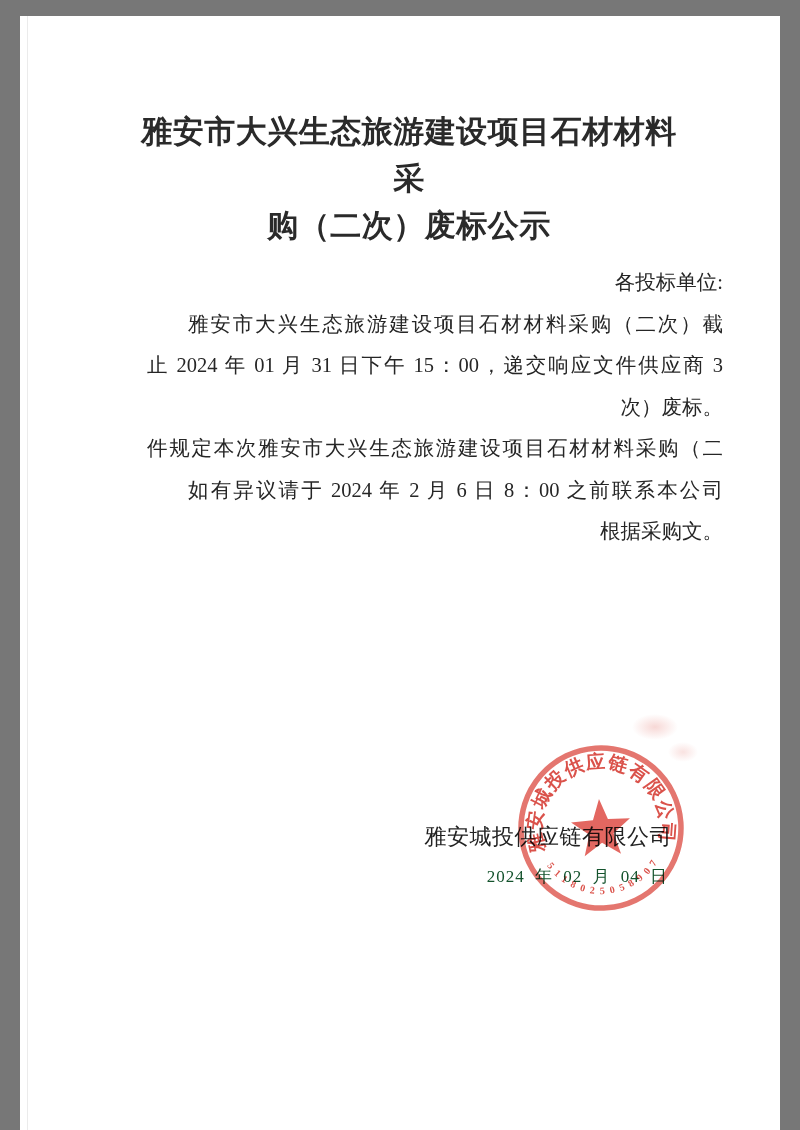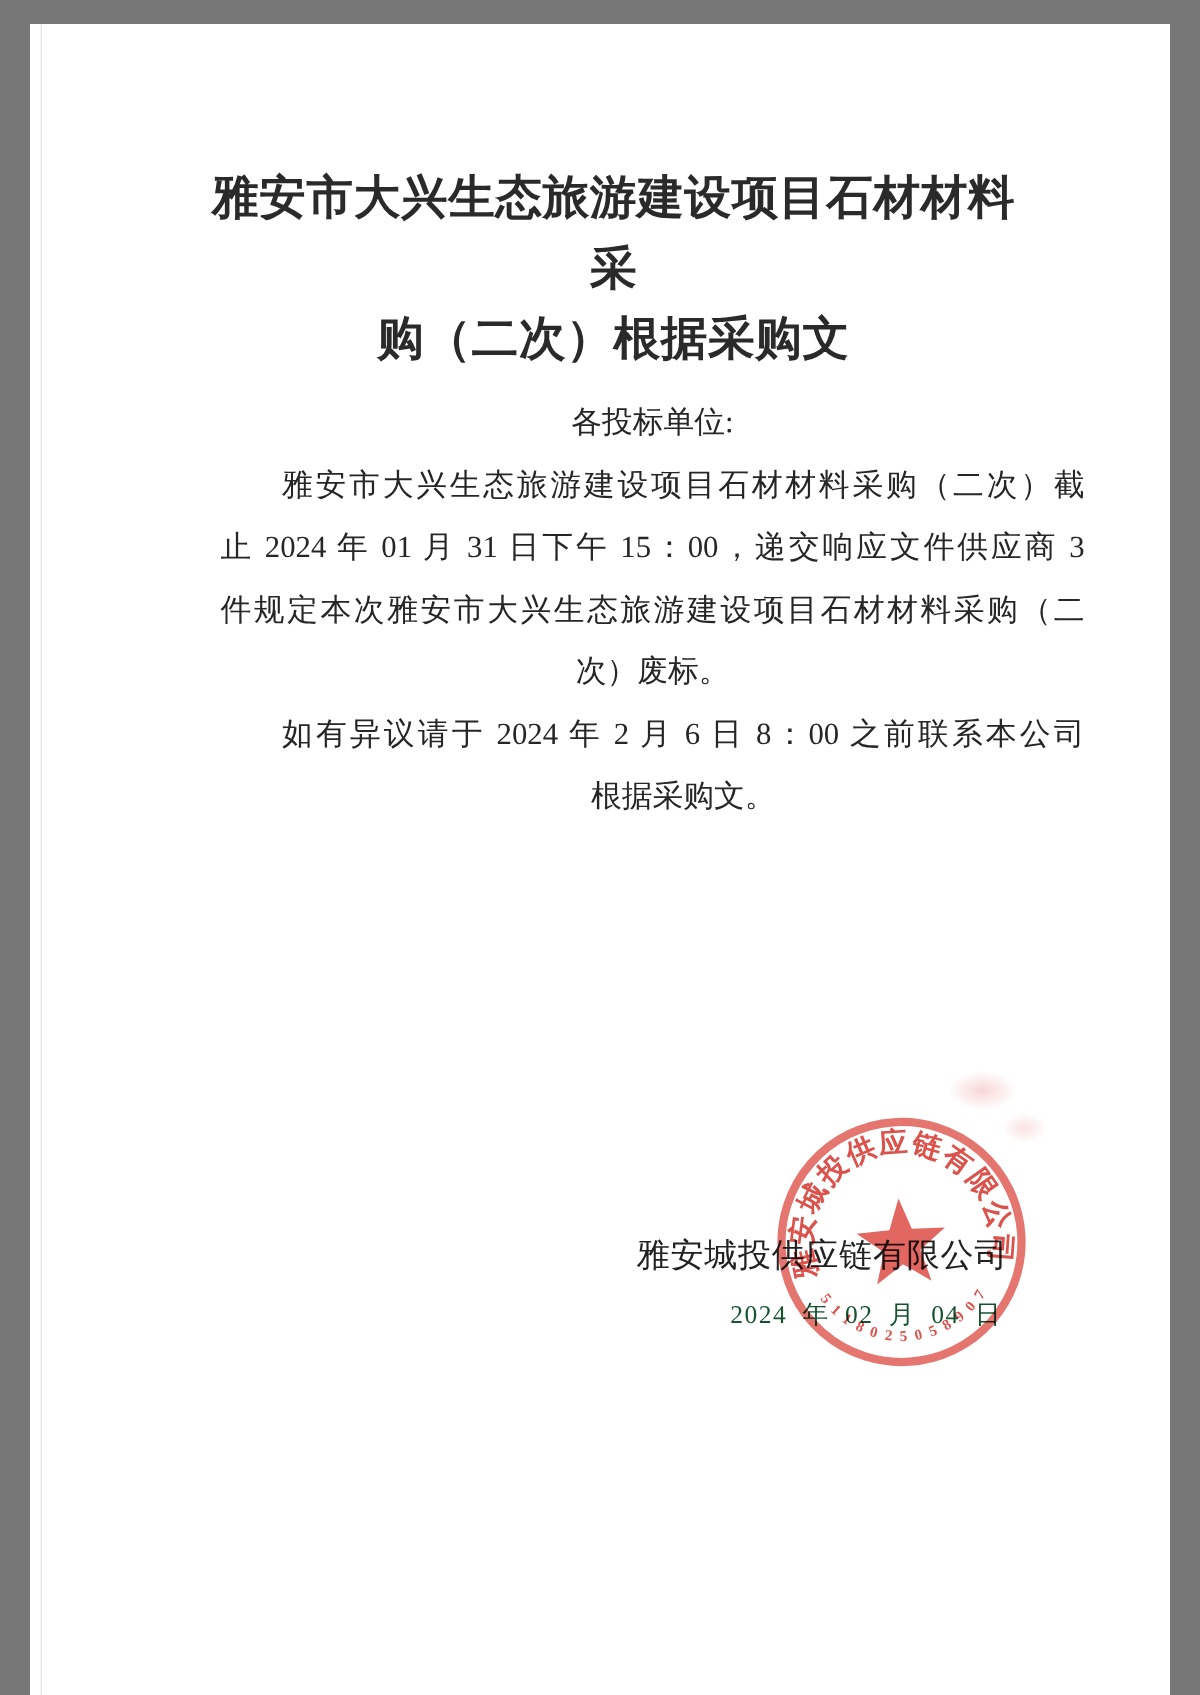--- a/index.html
+++ b/index.html
@@ -24,21 +24,21 @@
     letter-spacing:0.5px;
   }
   
   .body{
     position:absolute;top:246px;left:127px;width:576px;
     font-size:20.5px;color:#262626;
   }
   .line{
     height:41.5px;line-height:41.5px;
     white-space:normal;
-    text-align:center;
+    text-align:right;
   }
   .line.fill{text-align:justify;text-align-last:justify;font-family:Liberation Serif, serif;}
   .line.indent{padding-left:41px;}
   .line.fill.indent{padding-left:0;text-indent:41px;}
   
   .sig-company{
     position:absolute;top:806px;right:108px;
     font-size:22px;letter-spacing:0.5px;color:#222;
     z-index:2;
   }
@@ -65,30 +65,30 @@
   .smudge.s2{left:648px;top:726px;width:30px;height:20px;
     background:radial-gradient(closest-side,rgba(219,75,65,0.16),rgba(219,75,65,0));}
 </style>
 </head>
 <body>
 
 <div class="page">
 
   <div class="title">
     <div>雅安市大兴生态旅游建设项目石材材料采</div>
-    <div>购（二次）根据采购文</div>
+    <div>购（二次）废标公示</div>
   </div>
 
   <div class="body">
     <div class="line">各投标单位:</div>
     <div>
         <div class="line fill indent">雅安市大兴生态旅游建设项目石材材料采购（二次）截</div>
         <div class="line fill">止 2024 年 01 月 31 日下午 15：00，递交响应文件供应商 3</div>
+        <div class="line">次）废标。</div>
         <div class="line fill">件规定本次雅安市大兴生态旅游建设项目石材材料采购（二</div>
-        <div class="line">次）废标。</div>
         <div class="line fill indent">如有异议请于 2024 年 2 月 6 日 8：00 之前联系本公司</div>
         <div class="line indent">根据采购文。</div>
       </div>
   </div>
 
   <div class="smudge s1"></div>
   <div class="smudge s2"></div>
 
   <div class="sig-company">雅安城投供应链有限公司</div>
   <div class="sig-date">2024 年 02 月 04 日</div>

